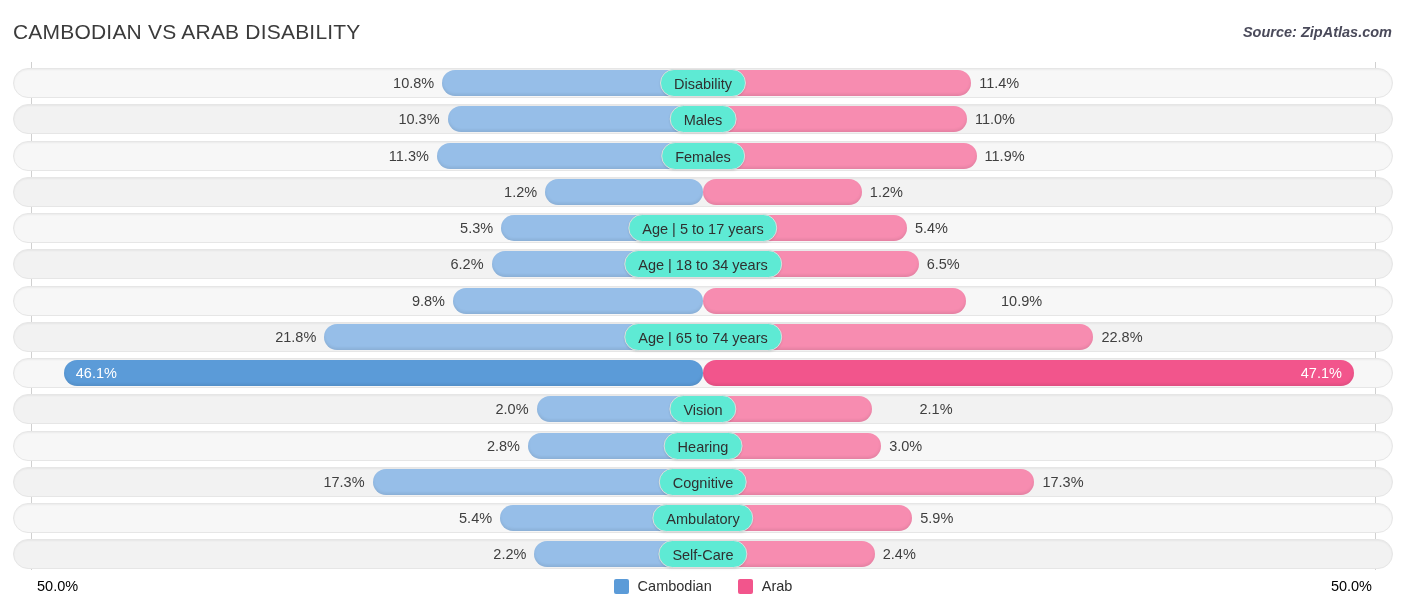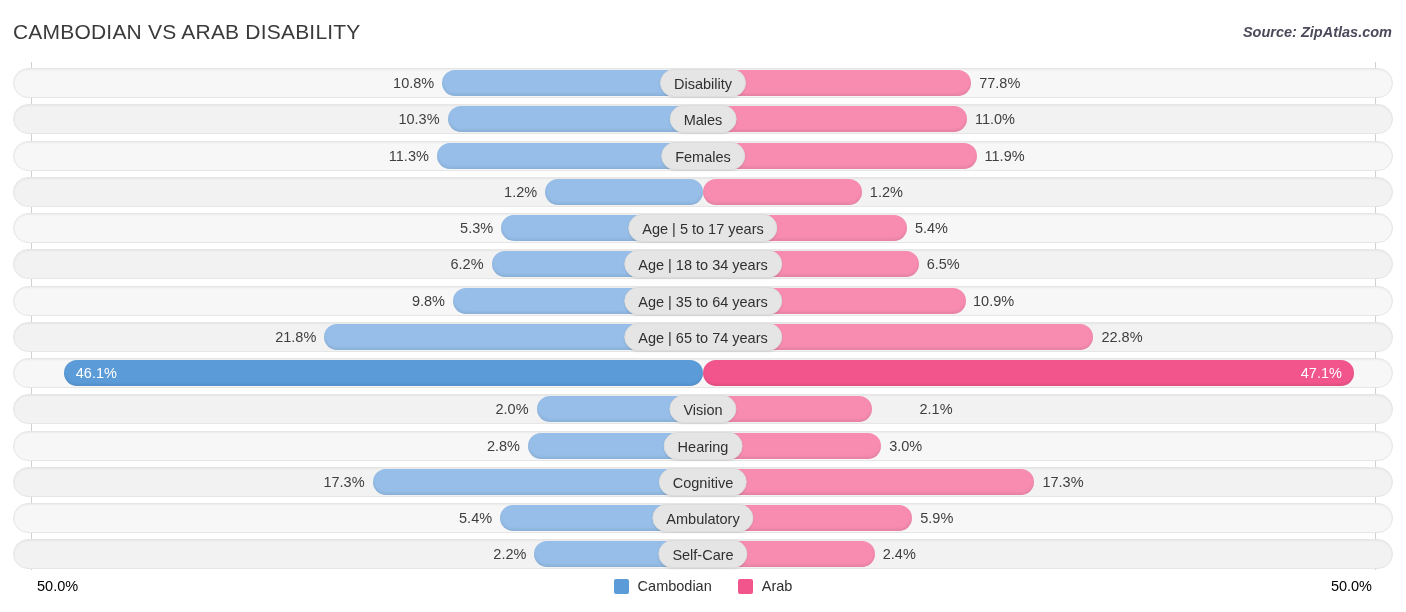--- a/index.html
+++ b/index.html
@@ -102,21 +102,21 @@
   .val-left  { text-align: right; }
   .val-right { text-align: left; }
   .val-inside { color: #ffffff; }
 
   
   .pill {
     position: absolute;
     top: 1px;
     height: 28px;
     line-height: 28px;
-    background: #e5e5e5;
+    background: #5eead4;
     border: 1px solid #dddddd;
     border-radius: 14px;
     font-size: 14.5px;
     color: #303030;
     text-align: center;
     padding: 0 13px;
     box-sizing: border-box;
     transform: translateX(-50%);
     box-shadow: 0 1px 2px rgba(0,0,0,0.10);
     white-space: nowrap;
@@ -169,21 +169,21 @@
 
 <div id="plot">
   <div class="axis-line" id="axis-left"></div>
   <div class="axis-line" id="axis-right"></div>
   <div id="rows">
       <div class="row" style="top: 6px;">
         <div class="track"></div>
         <div class="bar bar-left" style="left: 429.224px; width: 260.776px;"></div>
         <div class="bar bar-right" style="left: 690px; width: 268.208px;"></div>
         <div class="val val-left" style="left: 317.224px; width: 104px;">10.8%</div>
-        <div class="val val-right" style="left: 966.208px; width: 104px;">77.8%</div>
+        <div class="val val-right" style="left: 966.208px; width: 104px;">11.4%</div>
         <div class="pill" style="left: 690px;">Disability</div>
       </div>
       <div class="row row-alt" style="top: 42.25px;">
         <div class="track"></div>
         <div class="bar bar-left" style="left: 434.584px; width: 255.416px;"></div>
         <div class="bar bar-right" style="left: 690px; width: 263.92px;"></div>
         <div class="val val-left" style="left: 322.584px; width: 104px;">10.3%</div>
         <div class="val val-right" style="left: 961.92px; width: 104px;">11.0%</div>
         <div class="pill" style="left: 690px;">Males</div>
       </div>
@@ -216,22 +216,21 @@
         <div class="bar bar-right" style="left: 690px; width: 215.68px;"></div>
         <div class="val val-left" style="left: 366.536px; width: 104px;">6.2%</div>
         <div class="val val-right" style="left: 913.68px; width: 104px;">6.5%</div>
         <div class="pill" style="left: 690px;">Age | 18 to 34 years</div>
       </div>
       <div class="row" style="top: 223.5px;">
         <div class="track"></div>
         <div class="bar bar-left" style="left: 439.944px; width: 250.056px;"></div>
         <div class="bar bar-right" style="left: 690px; width: 262.848px;"></div>
         <div class="val val-left" style="left: 327.944px; width: 104px;">9.8%</div>
-        <div class="val val-right" style="left: 960px; width: 104px;">10.9%</div>
-        <div class="pill" style="left: 690px;">Age | 35 to 64 years</div>
+        <div class="val val-right" style="left: 988px; width: 104px;">10.9%</div>
       </div>
       <div class="row row-alt" style="top: 259.75px;">
         <div class="track"></div>
         <div class="bar bar-left" style="left: 311.304px; width: 378.696px;"></div>
         <div class="bar bar-right" style="left: 690px; width: 390.416px;"></div>
         <div class="val val-left" style="left: 199.304px; width: 104px;">21.8%</div>
         <div class="val val-right" style="left: 1088.42px; width: 104px;">22.8%</div>
         <div class="pill" style="left: 690px;">Age | 65 to 74 years</div>
       </div>
       <div class="row row-max" style="top: 296px;">

